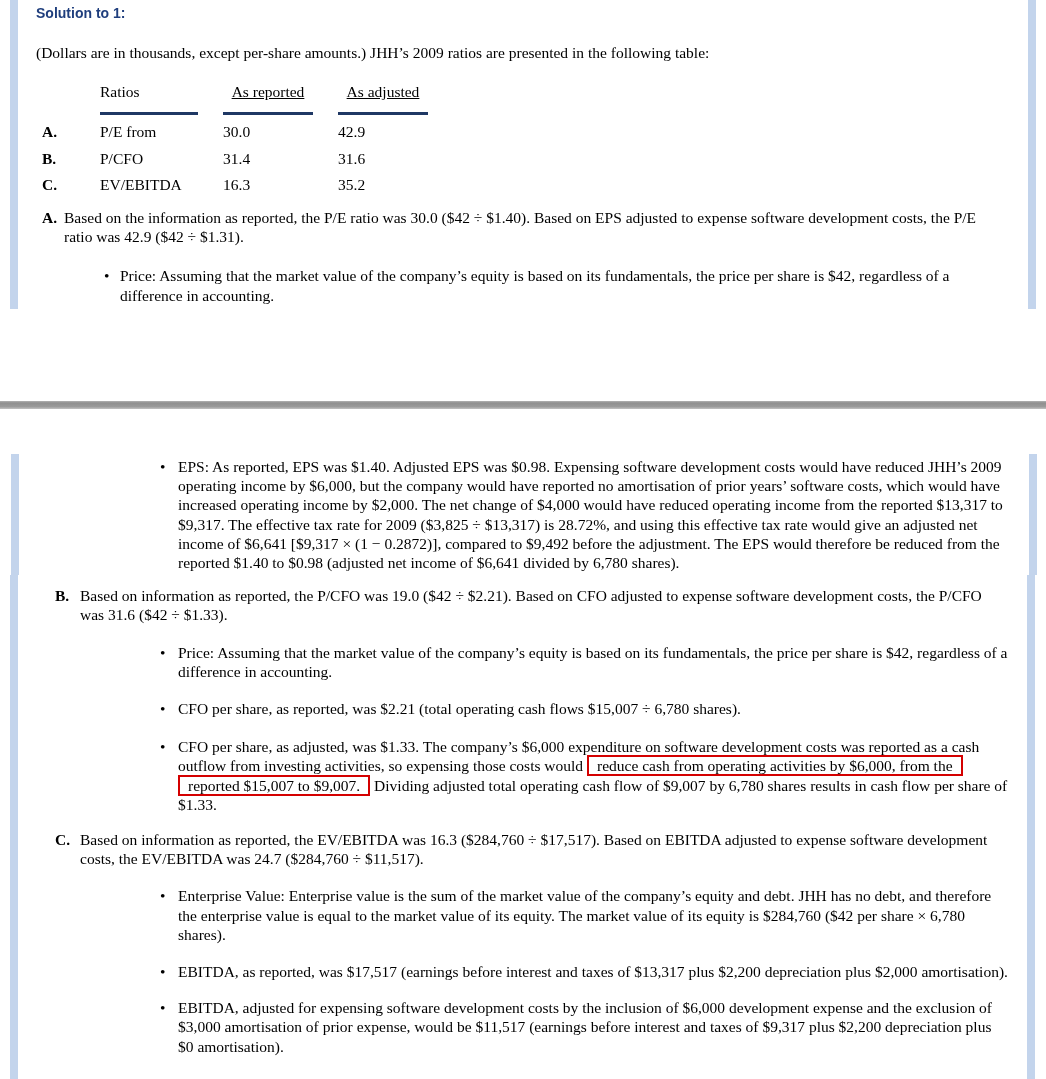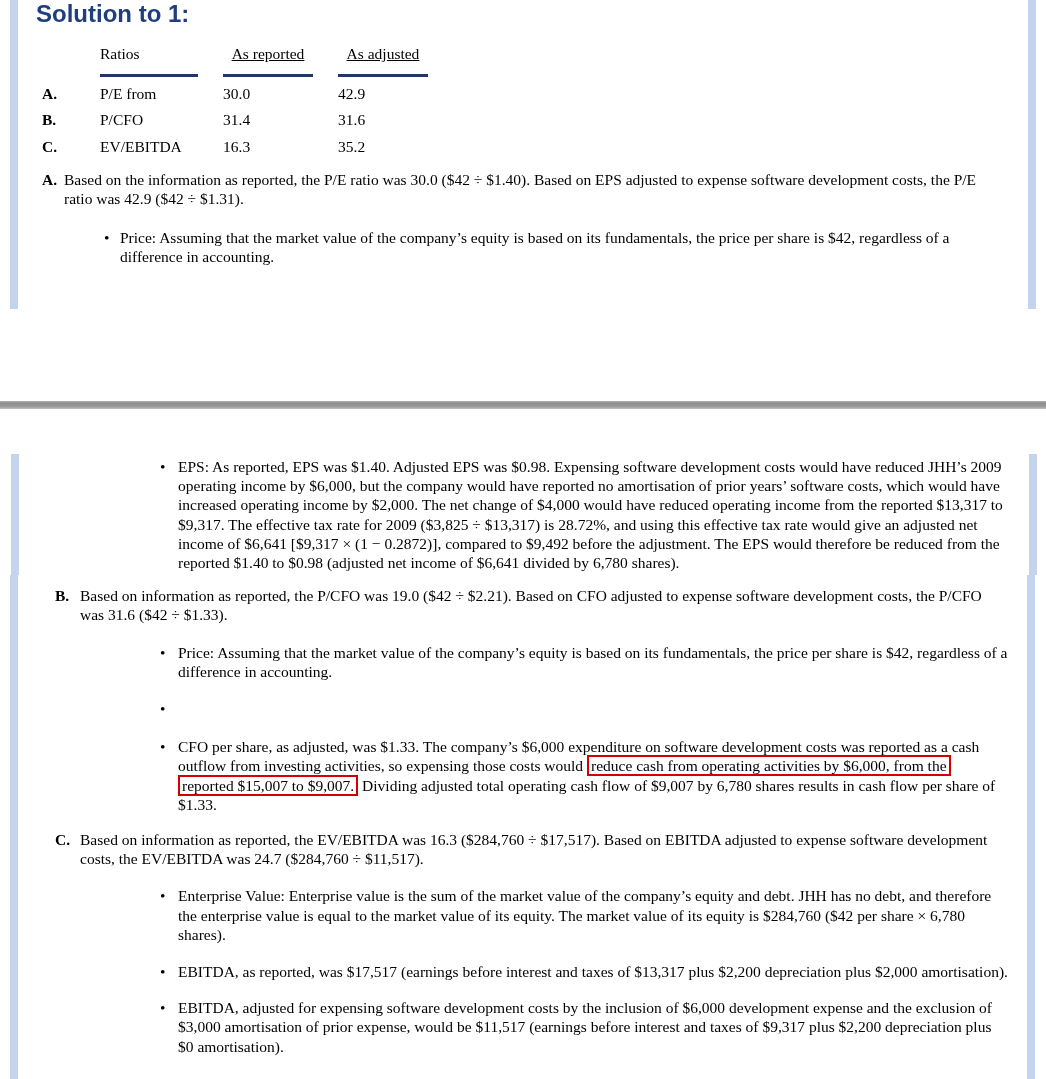--- a/index.html
+++ b/index.html
@@ -45,21 +45,21 @@
   .sec {
     position: absolute;
     left: 36px;
     width: 972px;
   }
   #sec1 { top: 0; }
   #sec2 { top: 450px; }
 
   .heading {
     font-family: "Liberation Sans", "DejaVu Sans", sans-serif;
-    font-size: 24px;
+    font-size: 14px;
     line-height: 21px;
     font-weight: bold;
     color: #1f3e7d;
     margin: 3px 0 0 0;
   }
   .intro { margin-top: 19px; }
 
   
   .ratio-table {
     display: grid;
@@ -98,21 +98,21 @@
   #b-price      { margin-top: 18px; }
   #b-cfo-rep    { margin-top: 18px; }
   #b-cfo-adj    { margin-top: 19px; }
   #item-c       { margin-top: 16px; }
   #b-ev         { margin-top: 18px; }
   #b-ebitda-rep { margin-top: 18px; }
   #b-ebitda-adj { margin-top: 17px; }
 
   .redbox {
     border: 2px solid #d40000;
-    padding: 0 2px;
+    padding: 0 8px;
     box-decoration-break: clone;
     -webkit-box-decoration-break: clone;
   }
 </style>
 </head>
 <body>
 
 <div class="page">
 
   <div class="vbar" id="bar-l1"></div>
@@ -121,20 +121,21 @@
   <div class="vbar" id="bar-l2b"></div>
   <div class="vbar" id="bar-r2a"></div>
   <div class="vbar" id="bar-r2b"></div>
 
   <div class="divider"></div>
 
   <div class="sec" id="sec1">
 
     <div class="heading">Solution to 1:</div>
 
+    <div class="intro">(Dollars are in thousands, except per-share amounts.) JHH’s 2009 ratios are presented in the following table:</div>
 
     <div class="ratio-table">
       <div class="hcell-empty"></div>
       <div class="hcell">Ratios</div>
       <div class="hcell center">As reported</div>
       <div class="hcell center">As adjusted</div>
 
       <div class="cell marker">A.</div>
       <div class="cell">P/E from</div>
       <div class="cell val">30.0</div>
@@ -175,20 +176,21 @@
       <div class="ltext">Based on information as reported, the P/CFO was 19.0 ($42 ÷ $2.21). Based on CFO adjusted to expense software development costs, the P/CFO was 31.6 ($42 ÷ $1.33).</div>
     </div>
 
     <div class="bullet" id="b-price">
       <span class="dot">•</span>
       <div class="btext">Price: Assuming that the market value of the company’s equity is based on its fundamentals, the price per share is $42, regardless of a difference in accounting.</div>
     </div>
 
     <div class="bullet" id="b-cfo-rep">
       <span class="dot">•</span>
+      <div class="btext">CFO per share, as reported, was $2.21 (total operating cash flows $15,007 ÷ 6,780 shares).</div>
     </div>
 
     <div class="bullet" id="b-cfo-adj">
       <span class="dot">•</span>
       <div class="btext">
         <span>CFO per share, as adjusted, was $1.33. The company’s $6,000 expenditure on software development costs was reported as a cash outflow from investing activities, so expensing those costs would </span><span class="redbox">reduce cash from operating activities by $6,000, from the</span><span> </span><span class="redbox">reported $15,007 to $9,007.</span><span> Dividing adjusted total operating cash flow of $9,007 by 6,780 shares results in cash flow per share of $1.33.</span>
       </div>
     </div>
 
     <div class="letter-item" id="item-c">

